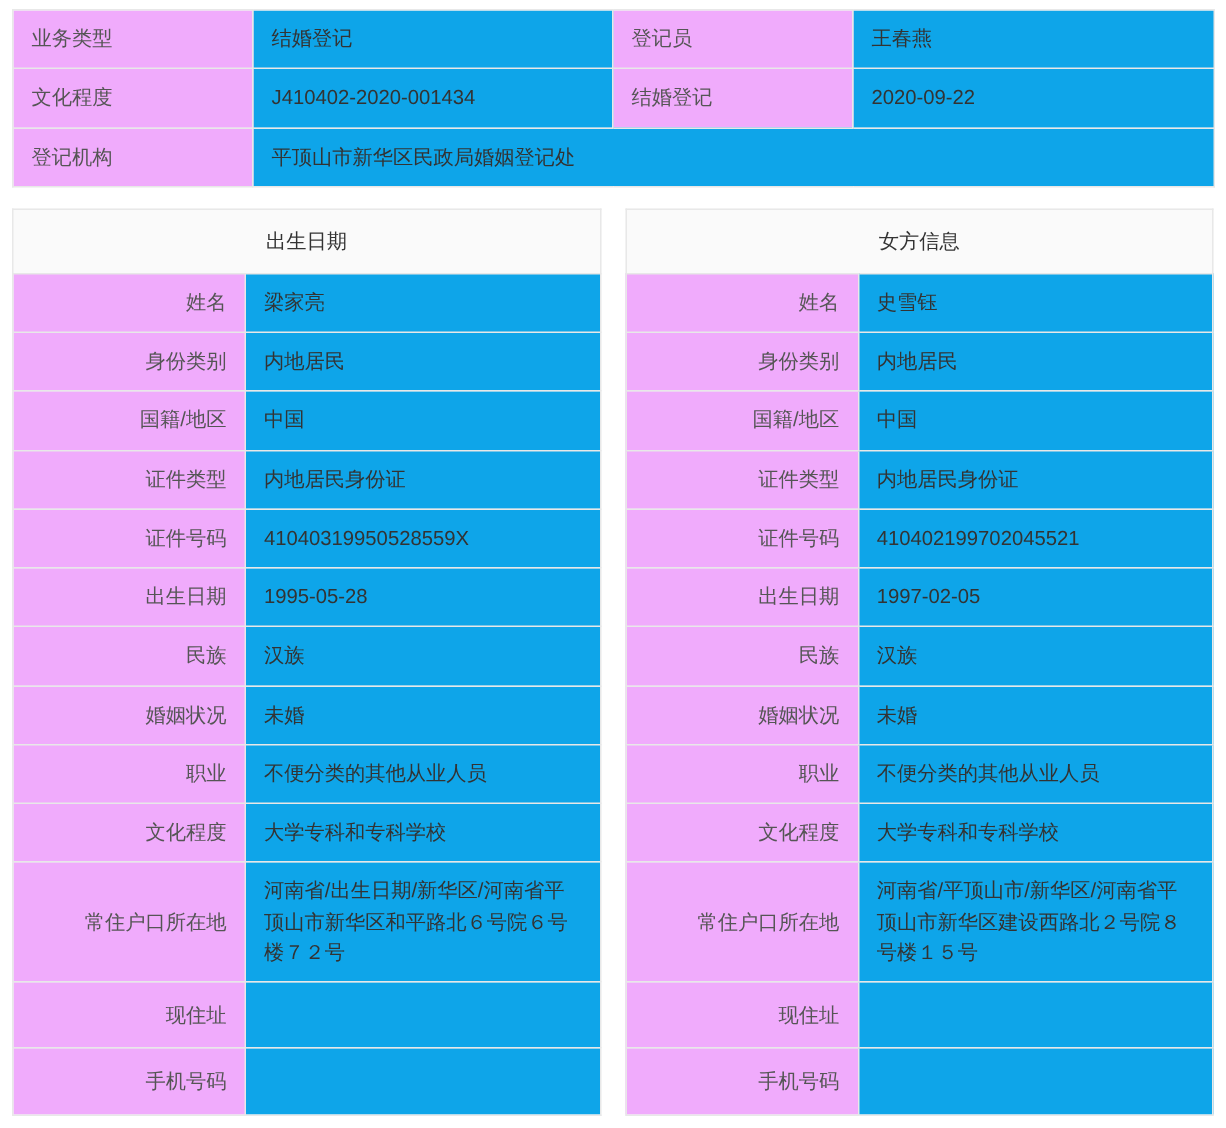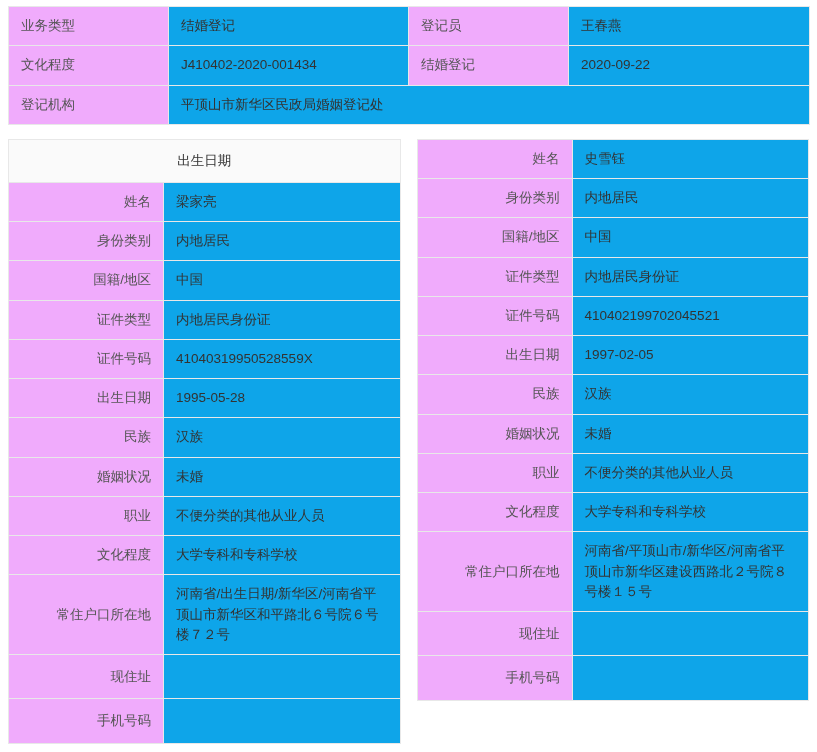--- a/index.html
+++ b/index.html
@@ -177,20 +177,21 @@
             </tr>
             <tr>
               <td class="lbl">手机号码</td>
               <td class="val cell-multiline"><span class="empty" style="display: inline-block;"></span></td>
             </tr>
           </tbody>
       </table>
     </div>
 
     <div class="panel">
+      <div class="panel-head">女方信息</div>
       <table class="grid">
         <colgroup>
             <col class="k">
             <col>
           </colgroup>
         <tbody id="female-body">
             <tr>
               <td class="lbl">姓名</td>
               <td class="val cell-multiline">史雪钰</td>
             </tr>

